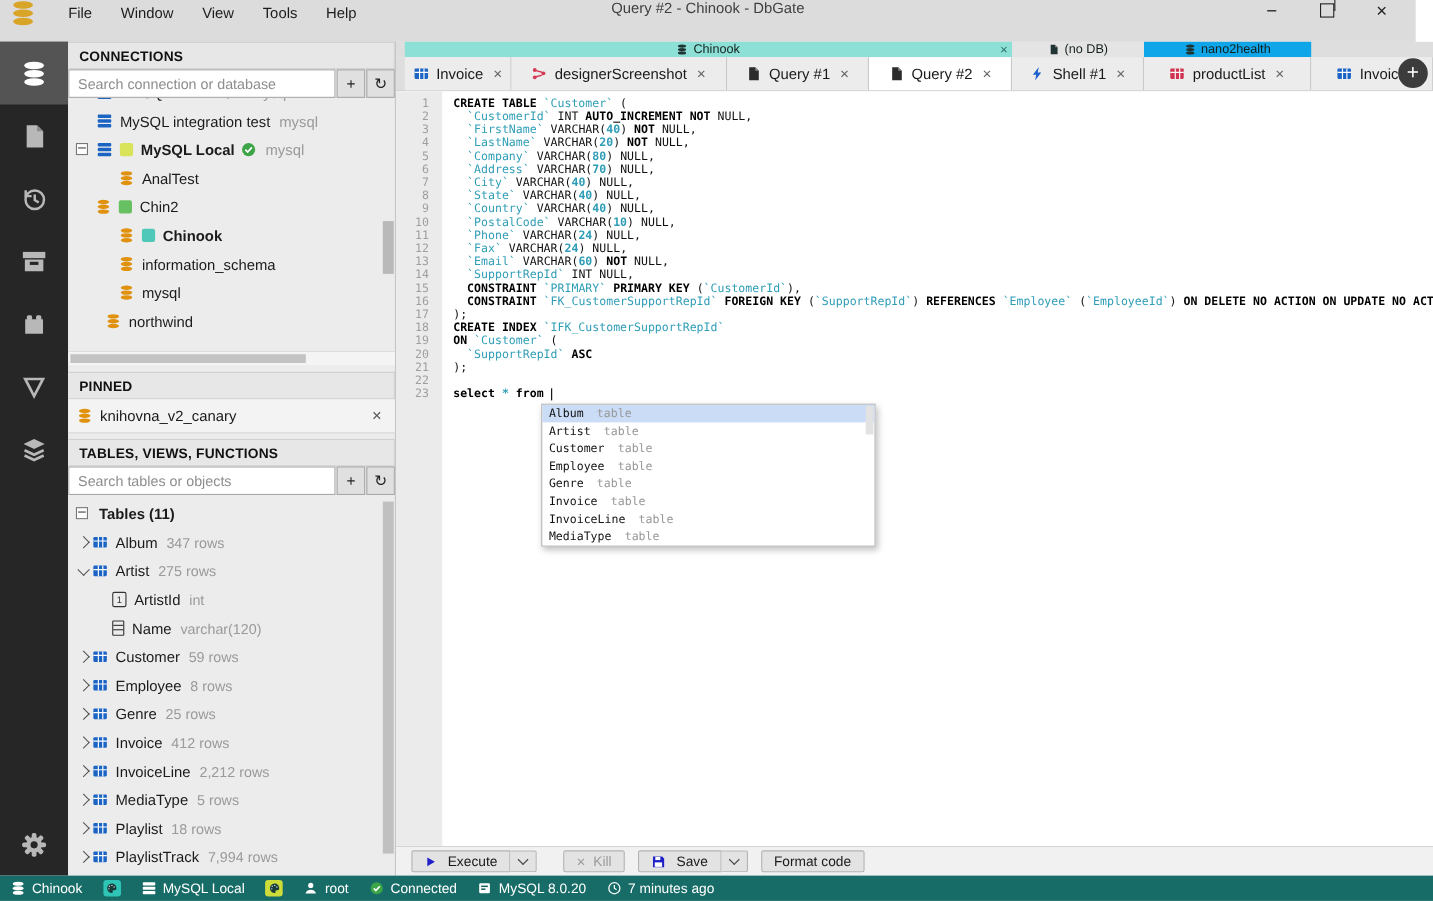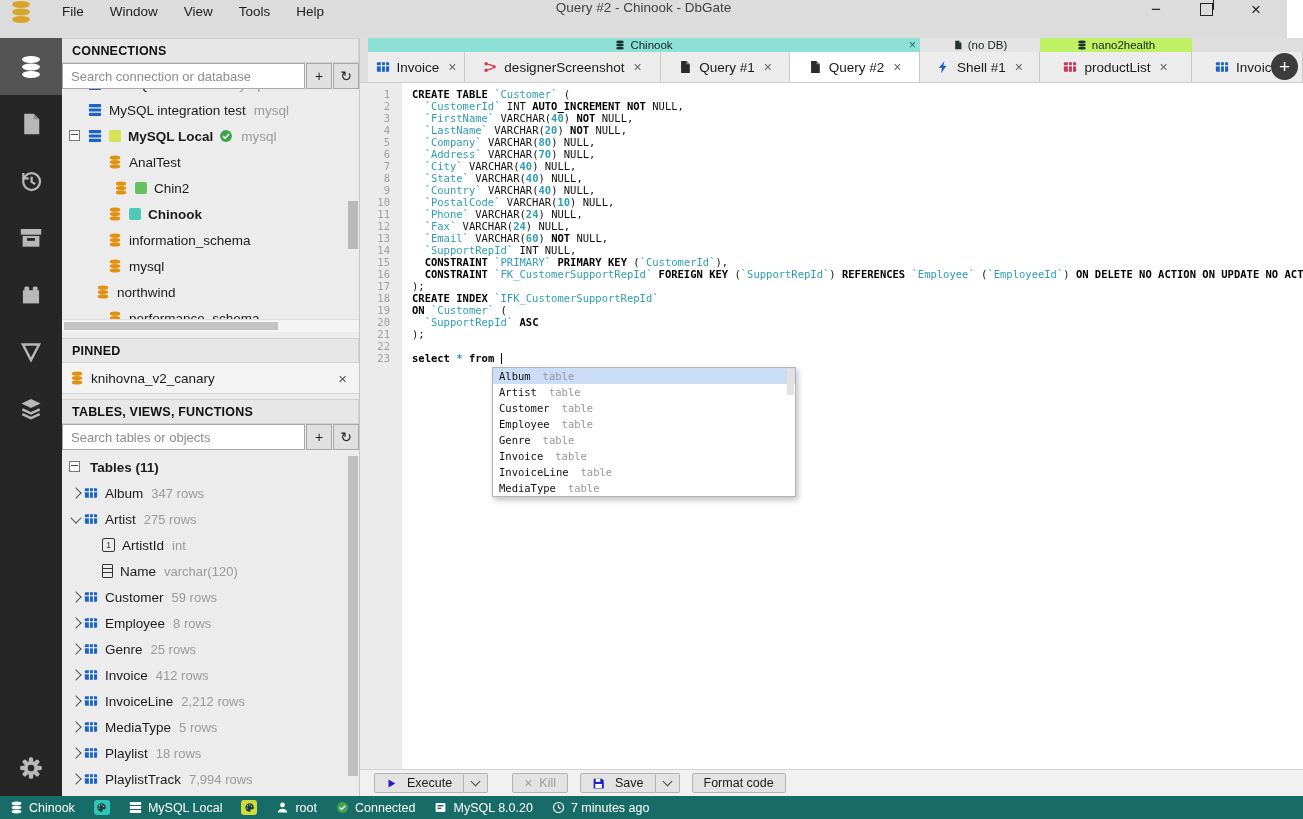--- a/index.html
+++ b/index.html
@@ -264,21 +264,21 @@
           <svg width="14" height="14" viewBox="0 0 16 16" xmlns="http://www.w3.org/2000/svg">
             <g fill="#e0920f">
               <ellipse cx="8" cy="3" rx="6" ry="2.3"></ellipse>
               <ellipse cx="8" cy="8" rx="6" ry="2.3"></ellipse>
               <ellipse cx="8" cy="13" rx="6" ry="2.3"></ellipse>
             </g>
           </svg>
         </span>
         <span class="lbl">AnalTest</span>
       </div>
-      <div class="row" style="padding-left: 52px;">
+      <div class="row" style="padding-left: 25px;">
         <span class="icx" style="display: flex; flex: 0 0 auto;">
           <svg width="14" height="14" viewBox="0 0 16 16" xmlns="http://www.w3.org/2000/svg">
             <g fill="#e0920f">
               <ellipse cx="8" cy="3" rx="6" ry="2.3"></ellipse>
               <ellipse cx="8" cy="8" rx="6" ry="2.3"></ellipse>
               <ellipse cx="8" cy="13" rx="6" ry="2.3"></ellipse>
             </g>
           </svg>
         </span>
         <span class="colorsq" style="background: rgb(103, 193, 99);"></span>
@@ -325,32 +325,20 @@
         <span class="icx" style="display: flex; flex: 0 0 auto;">
           <svg width="14" height="14" viewBox="0 0 16 16" xmlns="http://www.w3.org/2000/svg">
             <g fill="#e0920f">
               <ellipse cx="8" cy="3" rx="6" ry="2.3"></ellipse>
               <ellipse cx="8" cy="8" rx="6" ry="2.3"></ellipse>
               <ellipse cx="8" cy="13" rx="6" ry="2.3"></ellipse>
             </g>
           </svg>
         </span>
         <span class="lbl">northwind</span>
-      </div>
-      <div class="row" style="padding-left: 46px;">
-        <span class="icx" style="display: flex; flex: 0 0 auto;">
-          <svg width="14" height="14" viewBox="0 0 16 16" xmlns="http://www.w3.org/2000/svg">
-            <g fill="#e0920f">
-              <ellipse cx="8" cy="3" rx="6" ry="2.3"></ellipse>
-              <ellipse cx="8" cy="8" rx="6" ry="2.3"></ellipse>
-              <ellipse cx="8" cy="13" rx="6" ry="2.3"></ellipse>
-            </g>
-          </svg>
-        </span>
-        <span class="lbl">performance_schema</span>
       </div>
       <span class="vthumb" style="top: 112px; height: 48px;"></span>
     </div>
   <div class="hscroll">
       <span class="thumb"></span>
     </div>
   <div class="gap6"></div>
   <div class="panel-header">PINNED</div>
   <div id="pinnedList">
       <div class="pinned-row">
@@ -560,21 +548,21 @@
       </div>
       <div class="tabgroup" style="width: 120px; background: rgb(228, 228, 228);">
         <span class="icx" style="display: flex; flex: 0 0 auto;">
           <svg width="10" height="10" viewBox="0 0 16 16" xmlns="http://www.w3.org/2000/svg">
             <path d="M3.5 1.2h6.3l3.7 3.7v9.9H3.5z" fill="#203533"></path>
             <path d="M9.8 1.2l3.7 3.7H9.8z" fill="#8a8a8a"></path>
           </svg>
         </span>
         <span class="gl">(no DB)</span>
       </div>
-      <div class="tabgroup" style="width: 152px; background: #bef264;">
+      <div class="tabgroup" style="width: 152px; background: #0ea5e9;">
         <span class="icx" style="display: flex; flex: 0 0 auto;">
           <svg width="10" height="10" viewBox="0 0 16 16" xmlns="http://www.w3.org/2000/svg">
             <g fill="#203533">
               <ellipse cx="8" cy="3" rx="6" ry="2.3"></ellipse>
               <ellipse cx="8" cy="8" rx="6" ry="2.3"></ellipse>
               <ellipse cx="8" cy="13" rx="6" ry="2.3"></ellipse>
             </g>
           </svg>
         </span>
         <span class="gl">nano2health</span>

